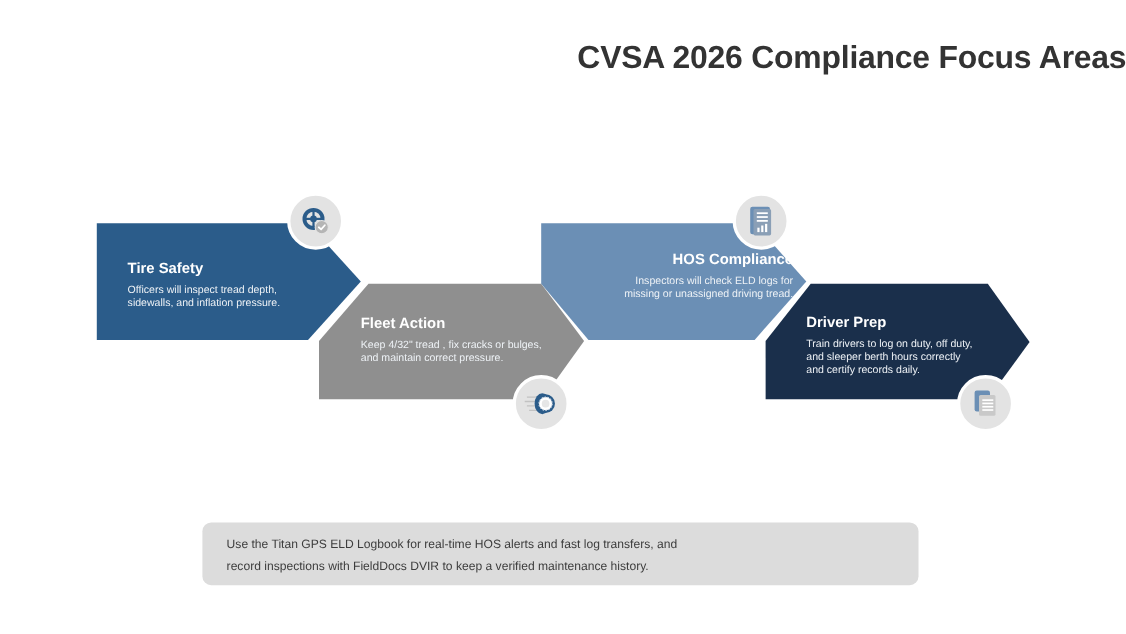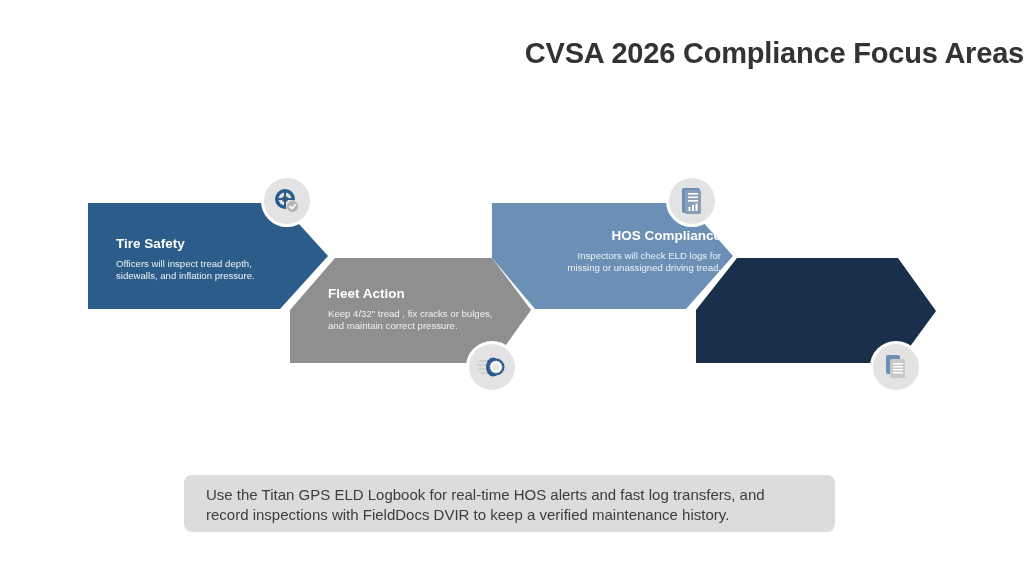--- a/index.html
+++ b/index.html
@@ -22,21 +22,21 @@
     .icon-circle {
       position: absolute; width: 52px; height: 52px; border-radius: 50%;
       background: #e3e3e3; border: 3px solid #ffffff;
       display: flex; align-items: center; justify-content: center;
     }
 
     .footer-box {
       position: absolute; left: 184px; top: 475px; width: 651px; height: 57px;
       background: #dcdcdc; border-radius: 8px;
       padding: 10px 11px 0 22px;
-      font-size: 15px; line-height: 20px; color: #3d3d3d;
+      font-size: 11px; line-height: 20px; color: #3d3d3d;
     }
   </style>
 </head>
 <body>
 
 <div class="title">CVSA 2026 Compliance Focus Areas</div>
 
 <div class="flow">
   <svg class="shapes" width="1024" height="576" viewBox="0 0 1024 576">
 
@@ -66,20 +66,28 @@
   </div>
 
   <div class="card-text" style="left:521px; top:228px; width:200px;text-align:right;">
     <div class="card-title">HOS Compliance</div>
     <div class="card-body">
       <div>Inspectors will check ELD logs for</div>
       <div>missing or unassigned driving tread.</div>
     </div>
   </div>
 
+  <div class="card-text" style="left:733px; top:285px; width:190px;">
+    <div class="card-title">Driver Prep</div>
+    <div class="card-body">
+      <div>Train drivers to log on duty, off duty,</div>
+      <div>and sleeper berth hours correctly</div>
+      <div>and certify records daily.</div>
+    </div>
+  </div>
 
   <div class="icon-circle" style="left:261px; top:175px;">
     <svg width="28" height="28" viewBox="0 0 28 28">
       <circle cx="12" cy="12" r="10" fill="#2B5C8A"></circle>
       <circle cx="12" cy="12" r="6.5" fill="#e3e3e3"></circle>
       <circle cx="12" cy="12" r="3" fill="#2B5C8A"></circle>
       <rect x="11" y="4" width="2" height="16" fill="#2B5C8A"></rect>
       <rect x="4" y="11" width="16" height="2" fill="#2B5C8A"></rect>
       <circle cx="19.5" cy="19.5" r="6" fill="#b5b5b5" stroke="#e3e3e3" stroke-width="1"></circle>
       <polyline points="16.8,19.6 18.9,21.6 22.3,17.8" fill="none" stroke="#ffffff" stroke-width="1.6" stroke-linecap="round" stroke-linejoin="round"></polyline>

